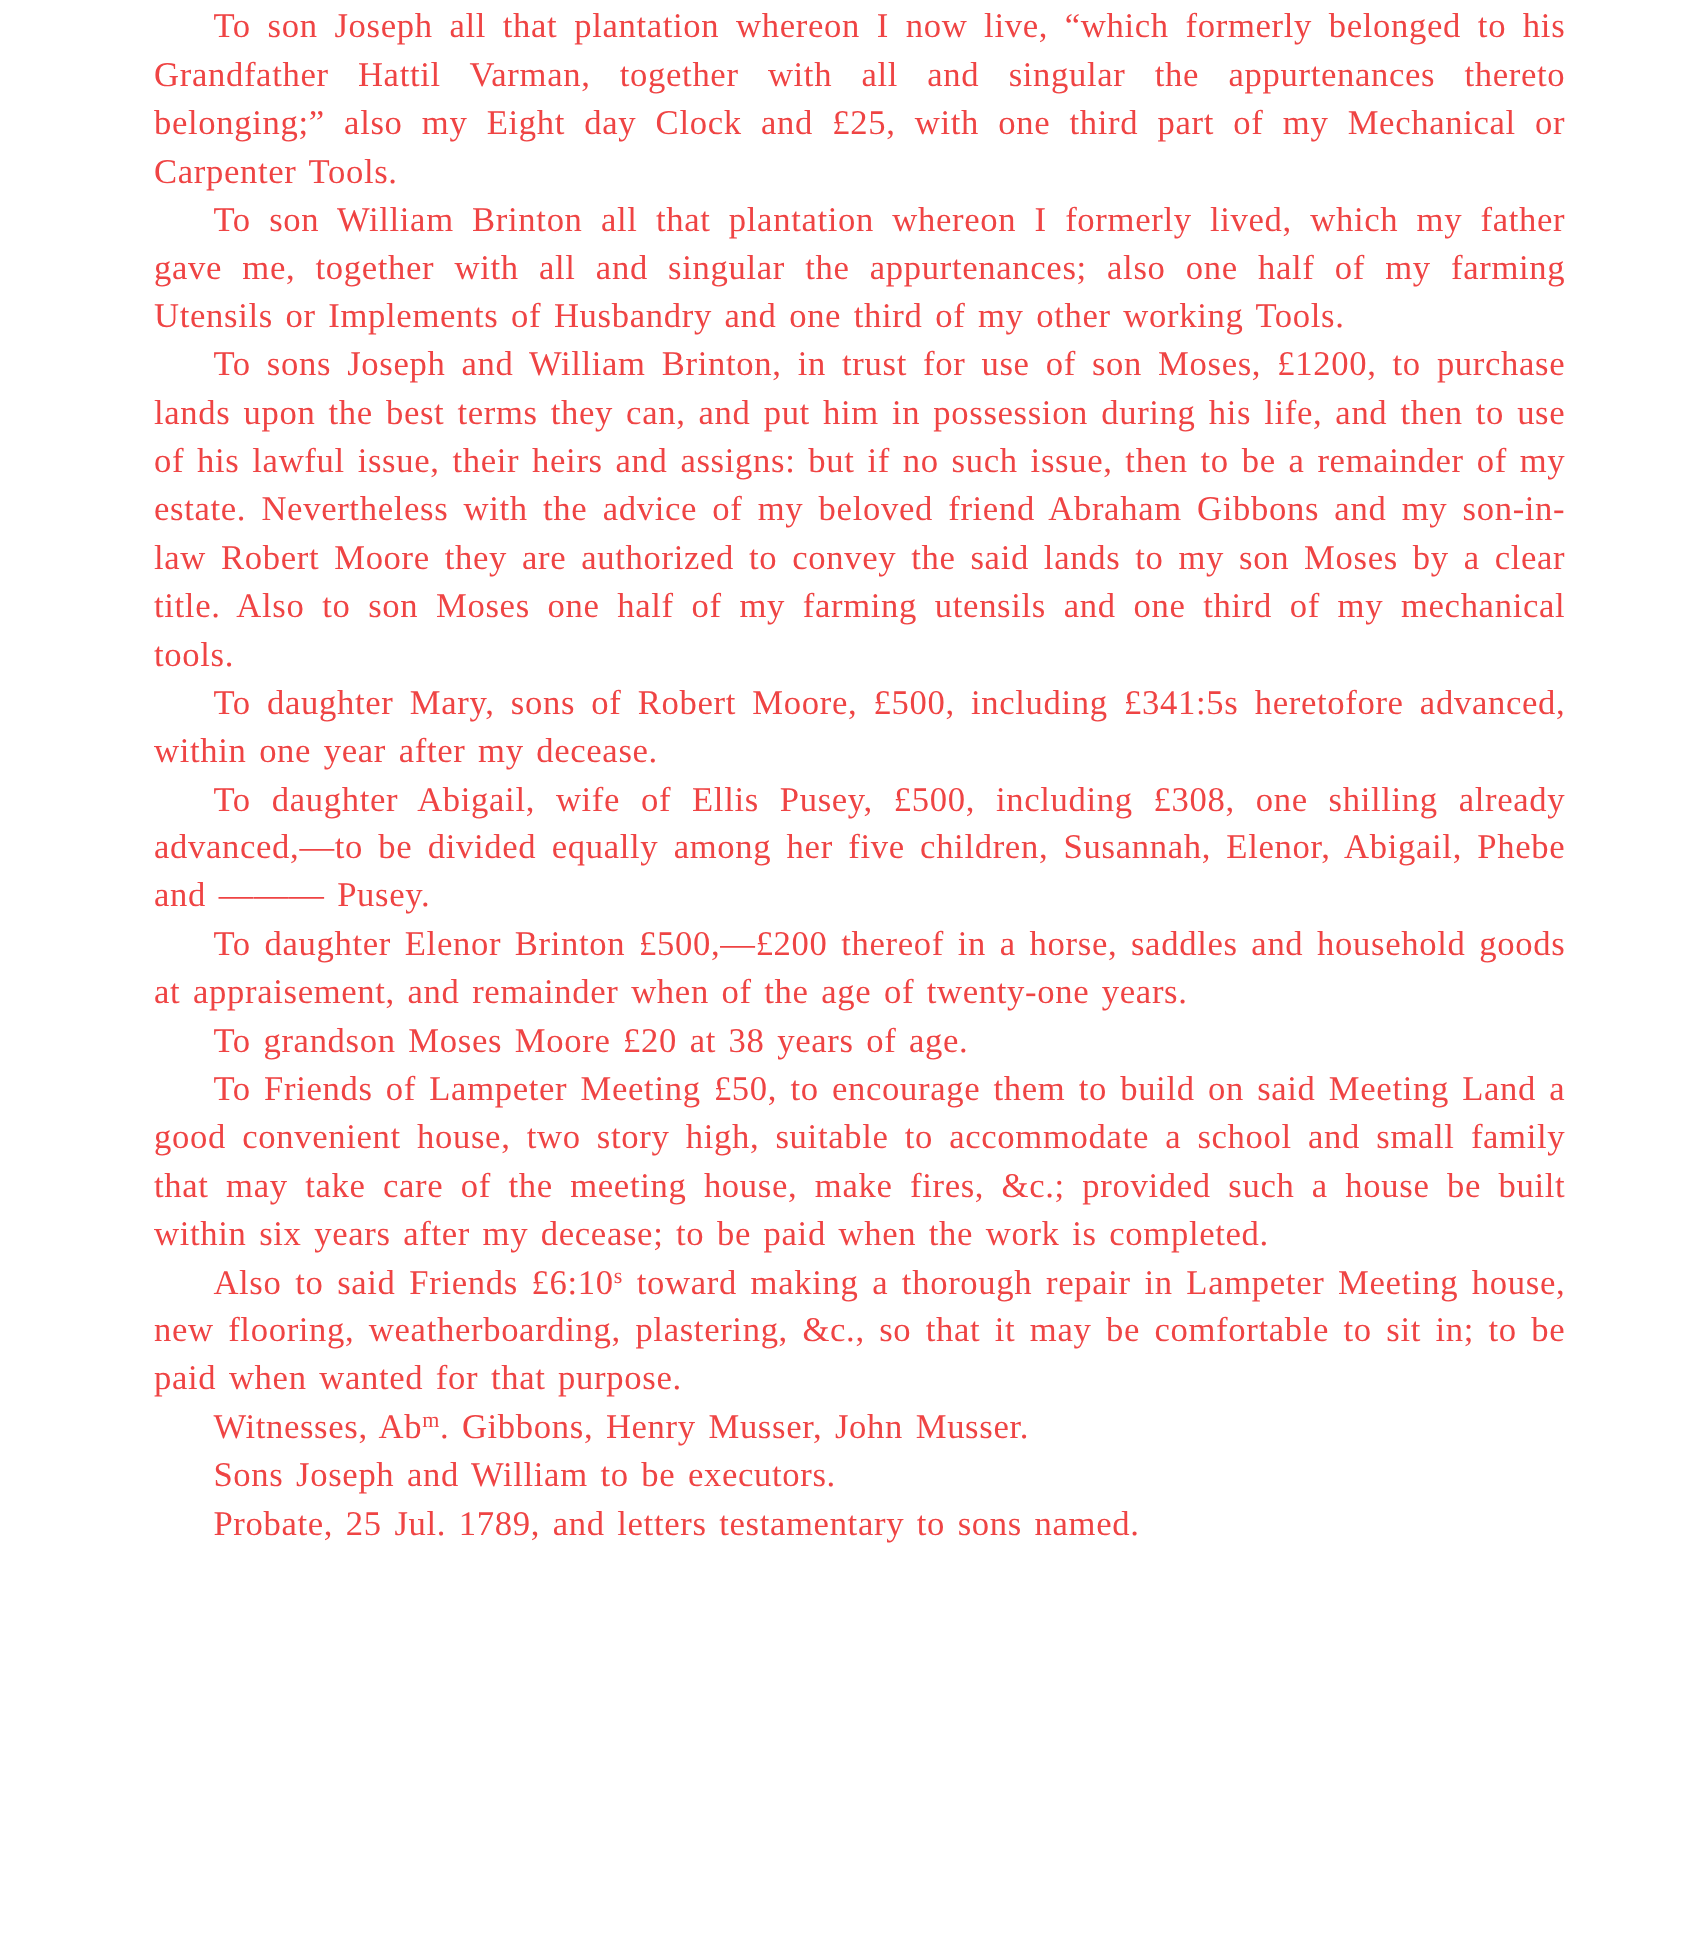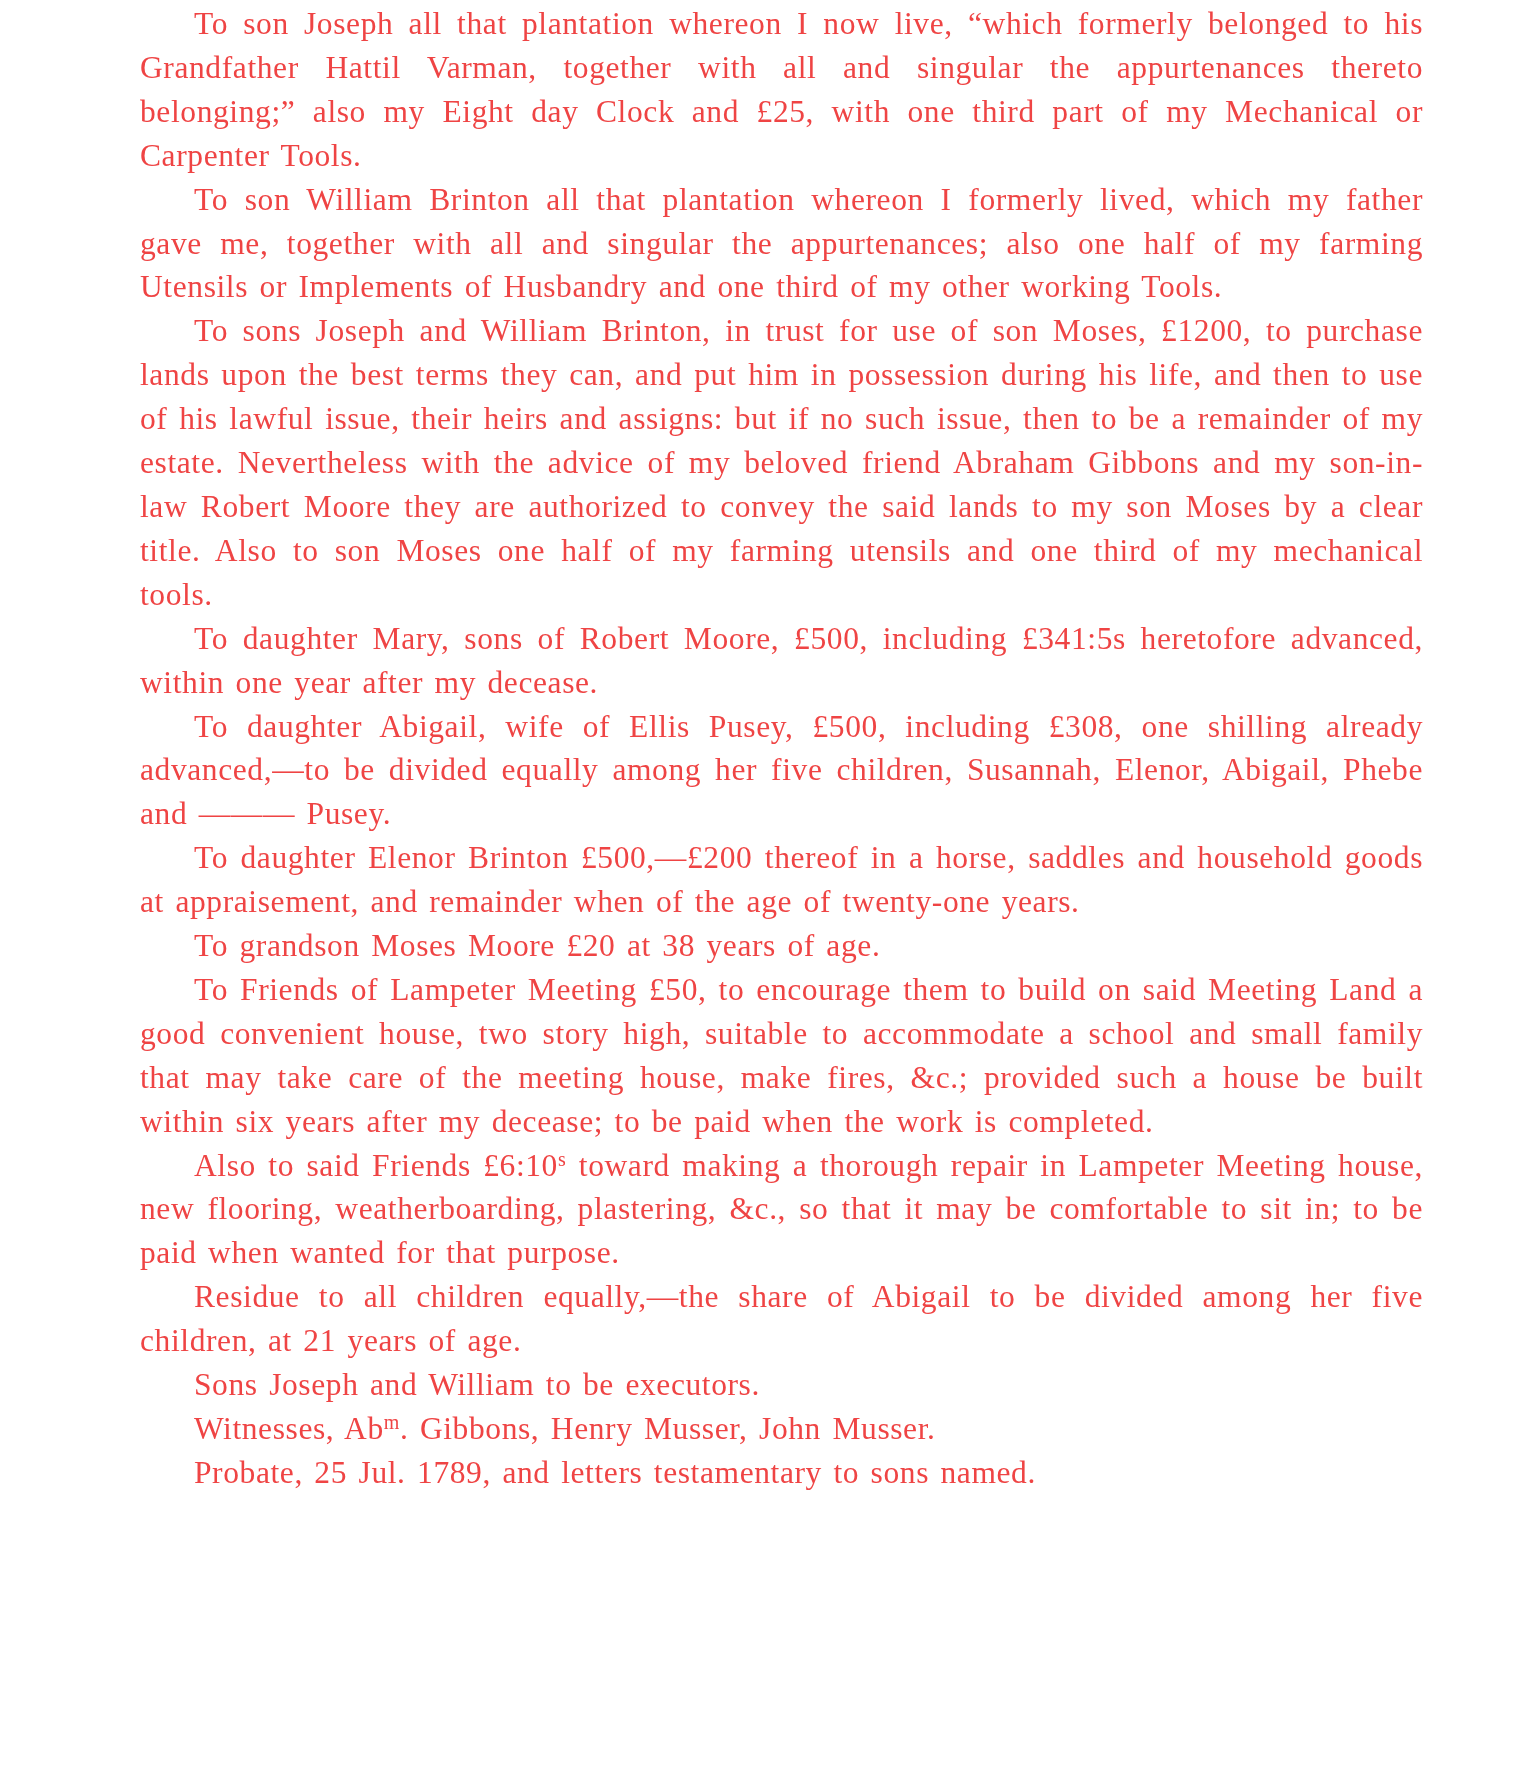--- a/index.html
+++ b/index.html
@@ -42,17 +42,16 @@
 <div class="page">
   <p class="para">To son Joseph all that plantation whereon I now live, “which formerly belonged to his Grandfather Hattil Varman, together with all and singular the appurtenances thereto belonging;” also my Eight day Clock and £25, with one third part of my Mechanical or Carpenter Tools.</p>
   <p class="para">To son William Brinton all that plantation whereon I formerly lived, which my father gave me, together with all and singular the appurtenances; also one half of my farming Utensils or Implements of Husbandry and one third of my other working Tools.</p>
   <p class="para">To sons Joseph and William Brinton, in trust for use of son Moses, £1200, to purchase lands upon the best terms they can, and put him in possession during his life, and then to use of his lawful issue, their heirs and assigns: but if no such issue, then to be a remainder of my estate. Nevertheless with the advice of my beloved friend Abraham Gibbons and my son-in-law Robert Moore they are authorized to convey the said lands to my son Moses by a clear title. Also to son Moses one half of my farming utensils and one third of my mechanical tools.</p>
   <p class="para">To daughter Mary, sons of Robert Moore, £500, including £341:5s heretofore advanced, within one year after my decease.</p>
   <p class="para">To daughter Abigail, wife of Ellis Pusey, £500, including £308, one shilling already advanced,—to be divided equally among her five children, Susannah, Elenor, Abigail, Phebe and ——— Pusey.</p>
   <p class="para">To daughter Elenor Brinton £500,—£200 thereof in a horse, saddles and household goods at appraisement, and remainder when of the age of twenty-one years.</p>
   <p class="para">To grandson Moses Moore £20 at 38 years of age.</p>
   <p class="para">To Friends of Lampeter Meeting £50, to encourage them to build on said Meeting Land a good convenient house, two story high, suitable to accommodate a school and small family that may take care of the meeting house, make fires, &amp;c.; provided such a house be built within six years after my decease; to be paid when the work is completed.</p>
   <p class="para"><span>Also to said Friends £6:10</span><sup>s</sup><span> toward making a thorough repair in Lampeter Meeting house, new flooring, weatherboarding, plastering, &amp;c., so that it may be comfortable to sit in; to be paid when wanted for that purpose.</span></p>
-  <p class="para">Residue to all children equally,—the share of Abigail to be divided among her five children, at 21 years of age.</p>
+  <p class="para"><span>Witnesses, Ab</span><sup>m</sup><span>. Gibbons, Henry Musser, John Musser.</span></p>
   <p class="para">Sons Joseph and William to be executors.</p>
-  <p class="para"><span>Witnesses, Ab</span><sup>m</sup><span>. Gibbons, Henry Musser, John Musser.</span></p>
   <p class="para">Probate, 25 Jul. 1789, and letters testamentary to sons named.</p>
 </div>
 
 </body></html>

